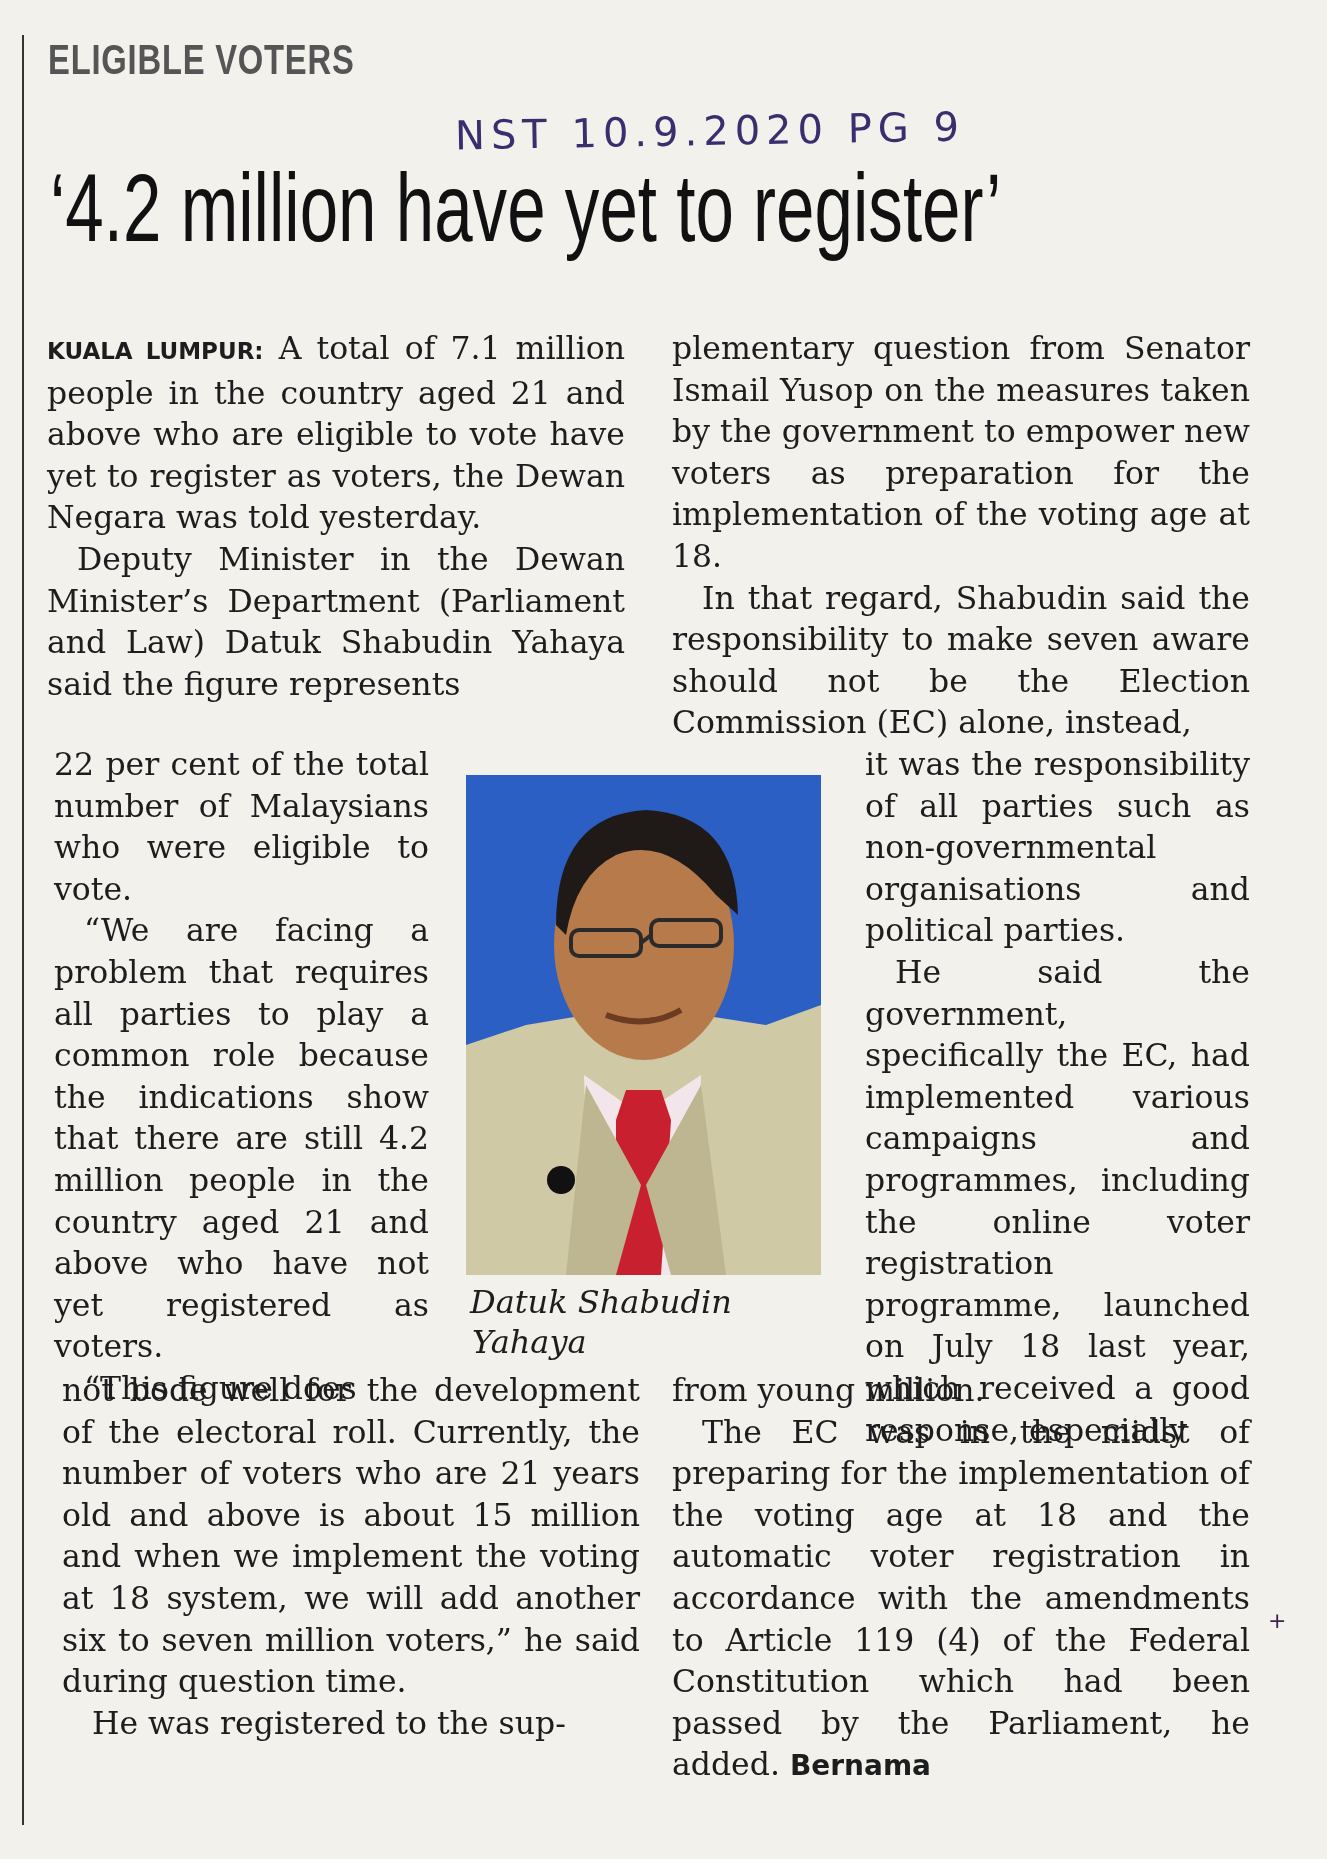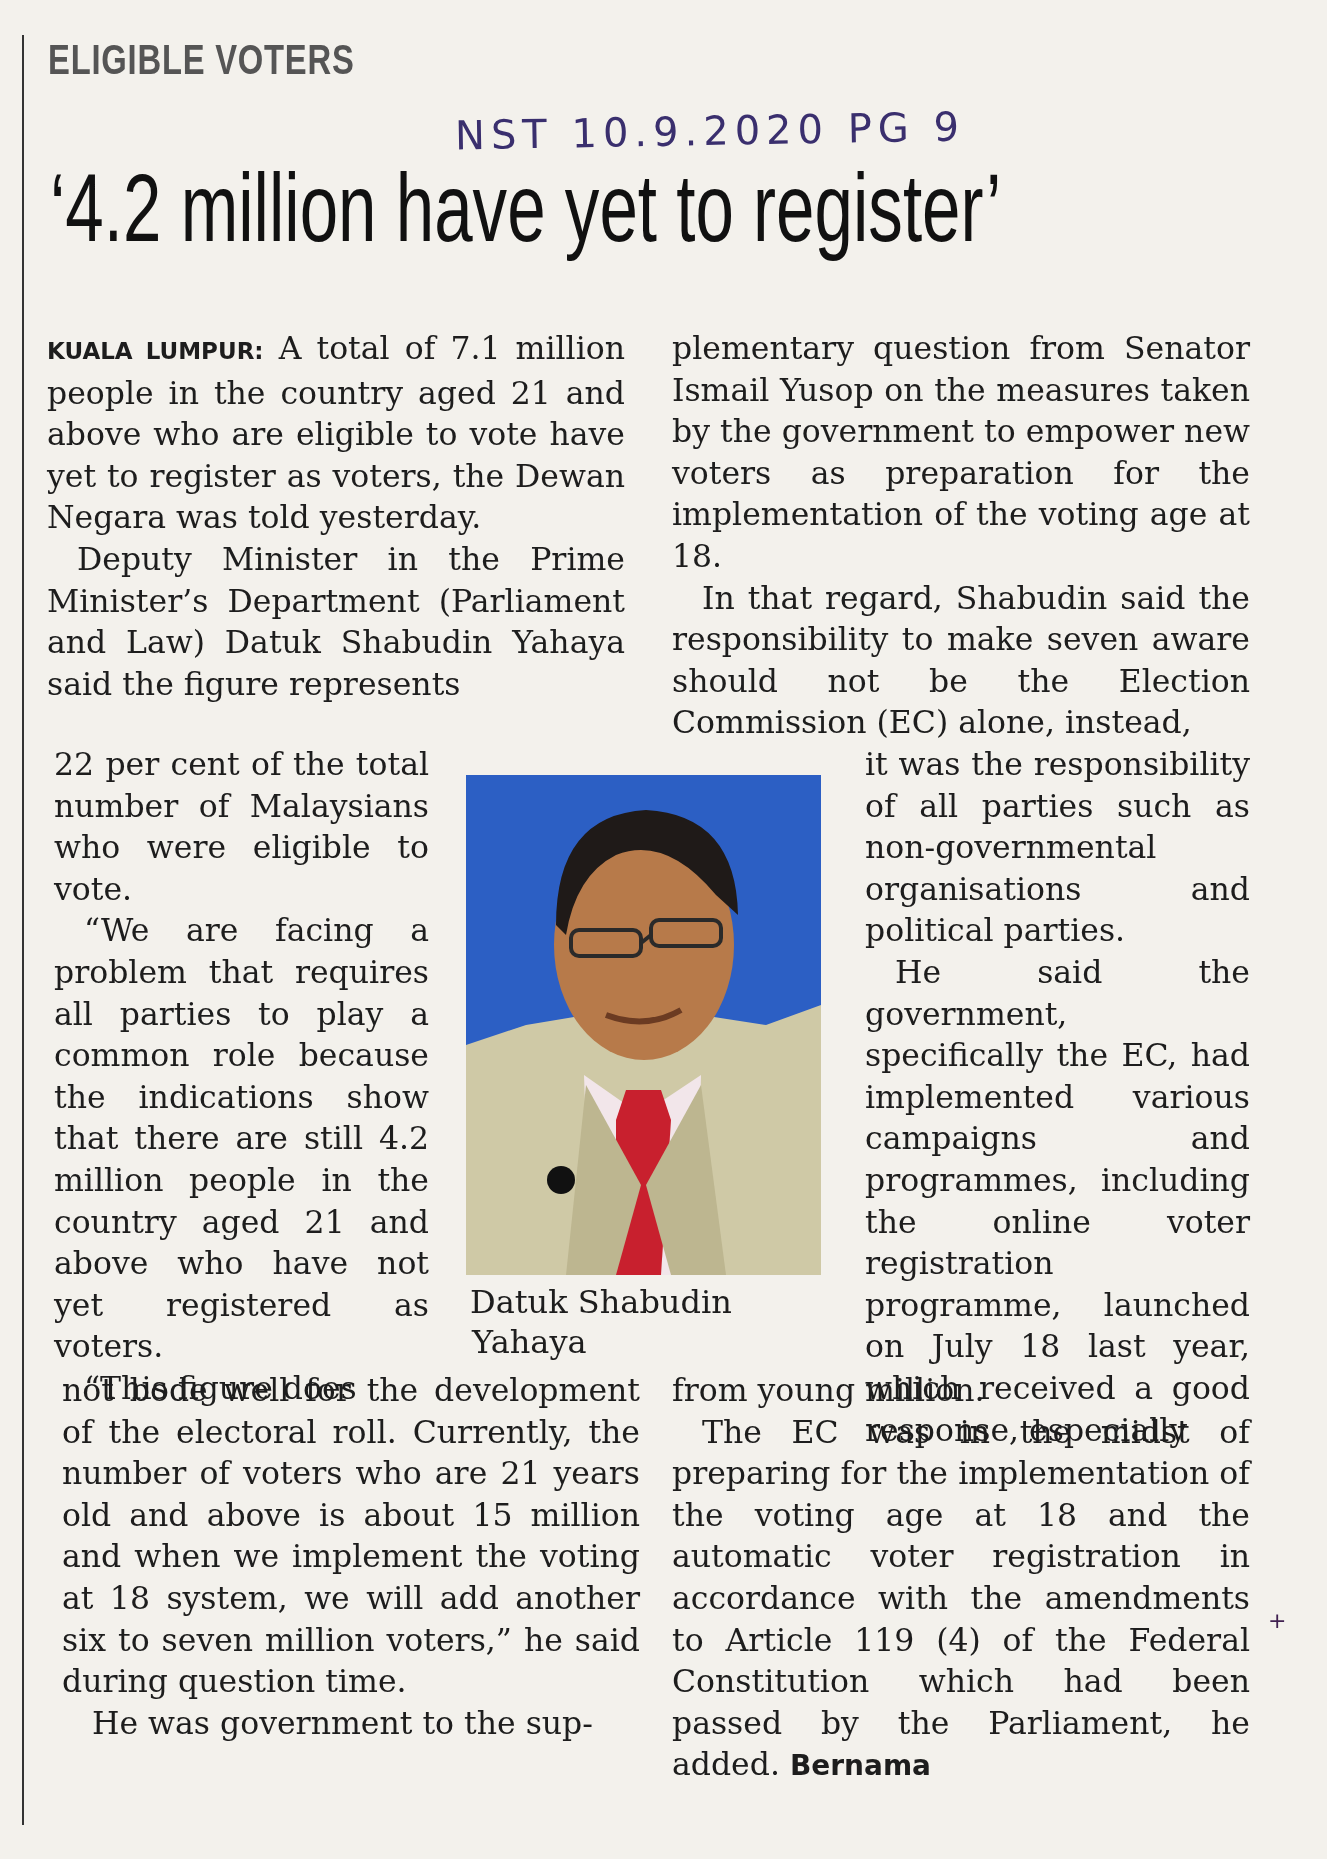--- a/index.html
+++ b/index.html
@@ -13,46 +13,46 @@
   .col p.ind { text-indent:30px; }
   .col-left-top { left:47px; top:328px; width:578px; }
   .col-left-mid { left:54px; top:744px; width:375px; }
   .col-left-bot { left:62px; top:1370px; width:578px; }
   .col-right-top { left:672px; top:328px; width:578px; }
   .col-right-mid { left:865px; top:744px; width:385px; }
   .col-right-bot { left:672px; top:1370px; width:578px; }
   .dateline { font-family:"DejaVu Sans", sans-serif; font-weight:bold; font-size:23px; }
   .credit { font-family:"DejaVu Sans", sans-serif; font-weight:bold; font-size:28px;margin-top:17px; }
   .photo { position:absolute; left:466px; top:775px; width:355px; height:500px; background:#2c5fc4; overflow:hidden; }
-  .caption { position:absolute; left:470px; top:1282px; font-size:32px; line-height:40px; }
+  .caption { position:absolute; left:470px; top:1282px; font-style:italic; font-size:32px; line-height:40px; }
   .plus { position:absolute; left:1268px; top:1608px; font-size:22px; color:#402050; font-family:"DejaVu Sans", sans-serif; }
 </style>
 </head>
 <body>
 
 <div class="rule"></div>
 
 <div class="kicker">ELIGIBLE VOTERS</div>
 <div class="handwrite">NST 10.9.2020 PG 9</div>
 <div class="headline">‘4.2 million have yet to register’</div>
 
 <div class="col col-left-top">
   <p><span class="dateline">KUALA LUMPUR:</span><span> A total of 7.1 million people in the country aged 21 and above who are eligible to vote have yet to register as voters, the Dewan Negara was told yesterday.</span></p>
-  <p class="ind">Deputy Minister in the Prime Minister’s Department (Parliament and Law) Datuk Shabudin Yahaya said the figure represents</p>
+  <p class="ind">Deputy Minister in the Dewan Minister’s Department (Parliament and Law) Datuk Shabudin Yahaya said the figure represents</p>
 </div>
 
 <div class="col col-left-mid">
   <p>22 per cent of the total number of Malaysians who were eligible to vote.</p>
   <p class="ind">“We are facing a problem that requires all parties to play a common role because the indications show that there are still 4.2 million people in the country aged 21 and above who have not yet registered as voters.</p>
   <p class="ind">“This figure does</p>
 </div>
 
 <div class="col col-left-bot">
   <p>not bode well for the development of the electoral roll. Currently, the number of voters who are 21 years old and above is about 15 million and when we implement the voting at 18 system, we will add another six to seven million voters,” he said during question time.</p>
-  <p class="ind">He was government to the sup-</p>
+  <p class="ind">He was registered to the sup-</p>
 </div>
 
 <div class="col col-right-top">
   <p>plementary question from Senator Ismail Yusop on the measures taken by the government to empower new voters as preparation for the implementation of the voting age at 18.</p>
   <p class="ind">In that regard, Shabudin said the responsibility to make seven aware should not be the Election Commission (EC) alone, instead,</p>
 </div>
 
 <div class="col col-right-mid">
   <p>it was the responsibility of all parties such as non-governmental organisations and political parties.</p>
   <p class="ind">He said the government, specifically the EC, had implemented various campaigns and programmes, including the online voter registration programme, launched on July 18 last year, which received a good response, especially</p>

